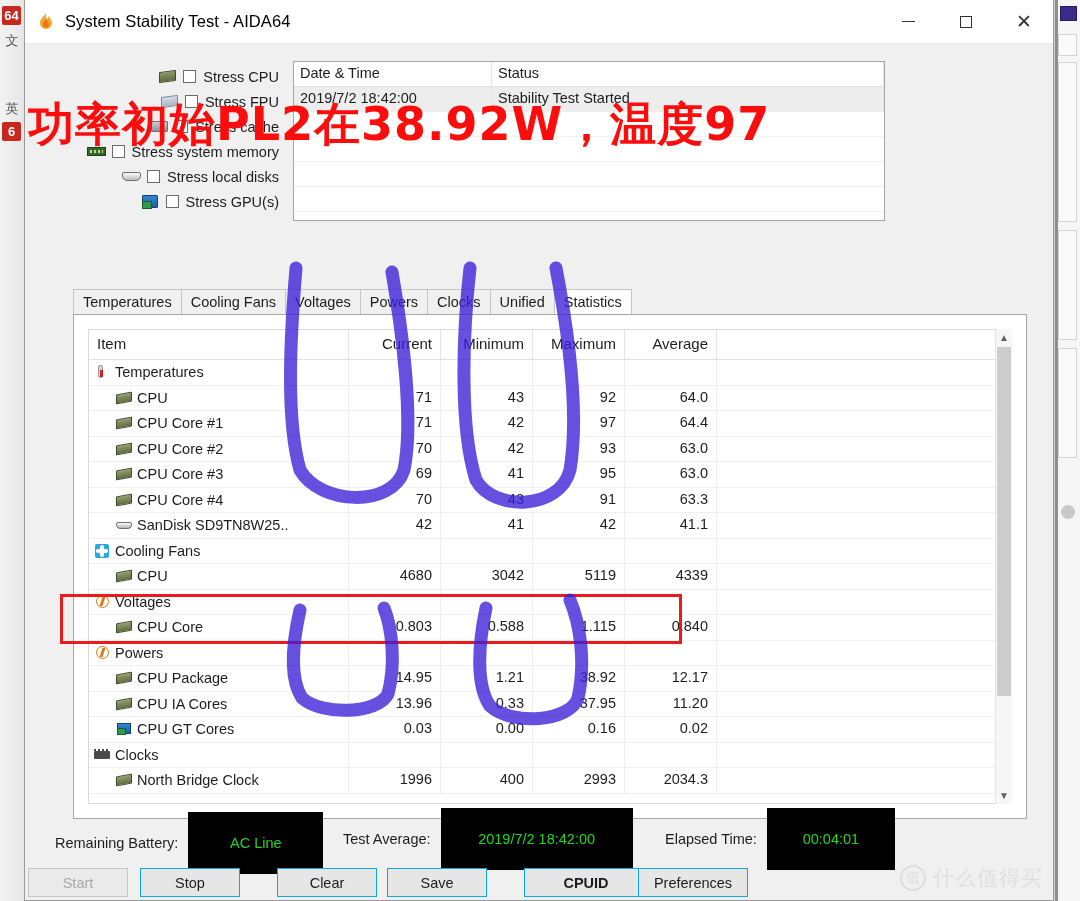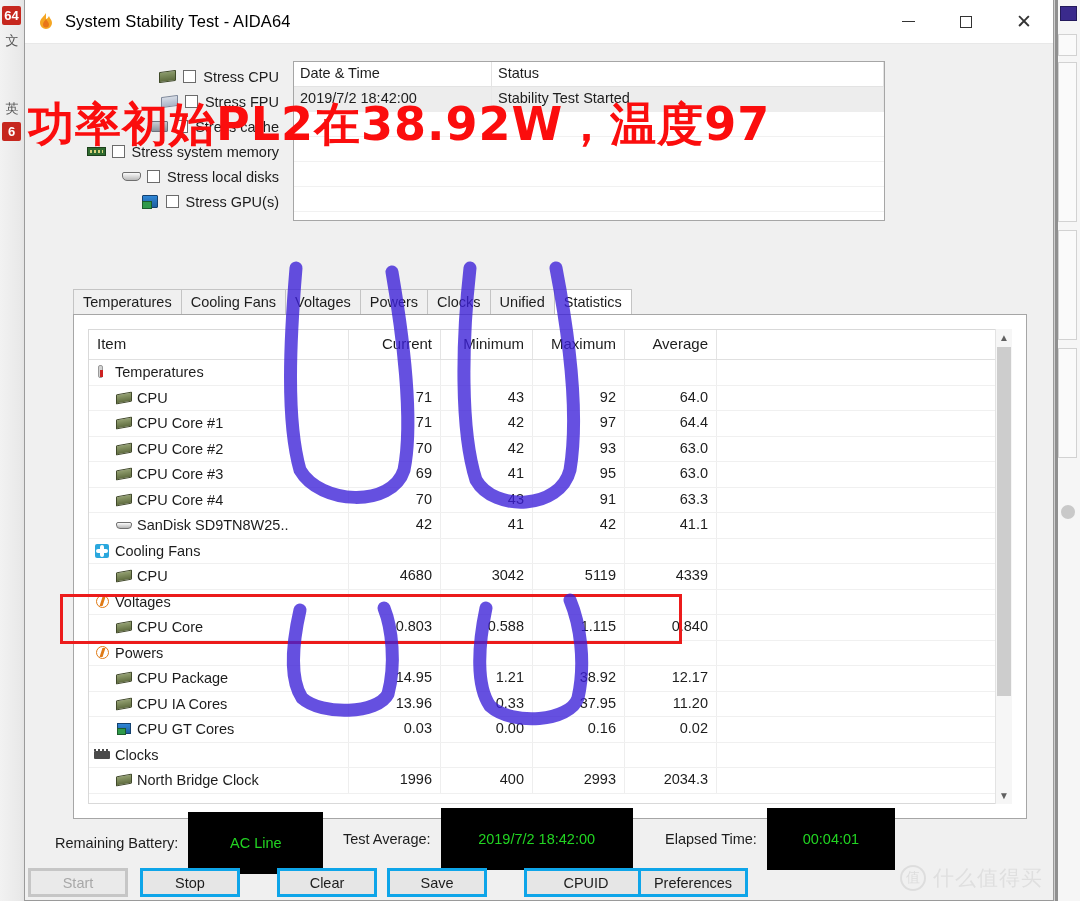--- a/index.html
+++ b/index.html
@@ -181,21 +181,21 @@
   .sbitem { position:absolute; display:flex; align-items:center; }
   .sblabel { font-size:14.5px; color:#1d1d1d; margin-right:10px; }
   .sbval {
     background:#000; color:#22d422; font-size:14.5px;
     padding:23px 0; text-align:center; font-family:"Liberation Sans", sans-serif;
   }
 
   
   .btnbar { position:absolute; left:0; right:0; top:810px; height:50px; }
   .btn {
-    position:absolute; height:29px; background:#e6e6e6; border:3px solid #0ea5e9;
+    position:absolute; height:29px; background:#e6e6e6; border:1px solid #0ea5e9;
     font-size:14.5px; color:#1d1d1d; display:flex; align-items:center; justify-content:center;
   }
   .btn.disabled { color:#a8a8a8; background:#eaeaea; border-color:#c6c6c6; }
 
   
   .wmark { position:absolute; right:10px; bottom:8px; display:flex; align-items:center; opacity:.55; }
   .wmark .badge {
     width:26px; height:26px; border-radius:50%; border:2px solid #cfcfcf; color:#cfcfcf;
     font-size:14px; display:flex; align-items:center; justify-content:center;
   }
@@ -587,21 +587,21 @@
           <span class="sblabel">Elapsed Time:</span>
           <span class="sbval" style="width:128px">00:04:01</span>
         </div>
       </div>
 
       <div class="btnbar">
         <div class="btn disabled" style="left:3px;  top:14px; width:100px;">Start</div>
         <div class="btn" style="left:115px;top:14px; width:100px;">Stop</div>
         <div class="btn" style="left:252px;top:14px; width:100px;">Clear</div>
         <div class="btn" style="left:362px;top:14px; width:100px;">Save</div>
-        <div class="btn" style="left:499px;top:14px; width:124px;">CPUID</div>
+        <div class="btn" style="left:499px;top:14px; width:124px;font-weight:bold;">CPUID</div>
         <div class="btn" style="left:613px;top:14px; width:110px;">Preferences</div>
       </div>
 
       <div class="wmark">
         <div class="badge">值</div>
         <div class="txt">什么值得买</div>
       </div>
 
     </div>
   </div>

